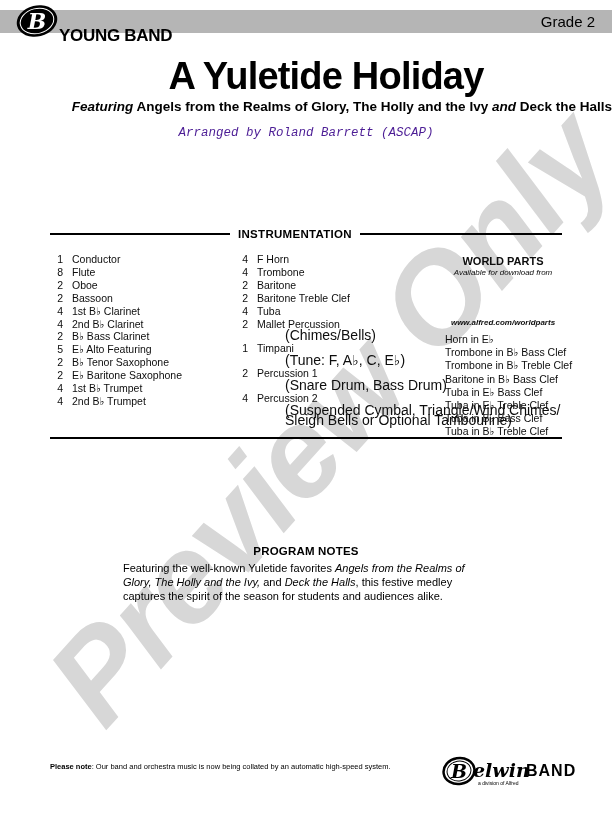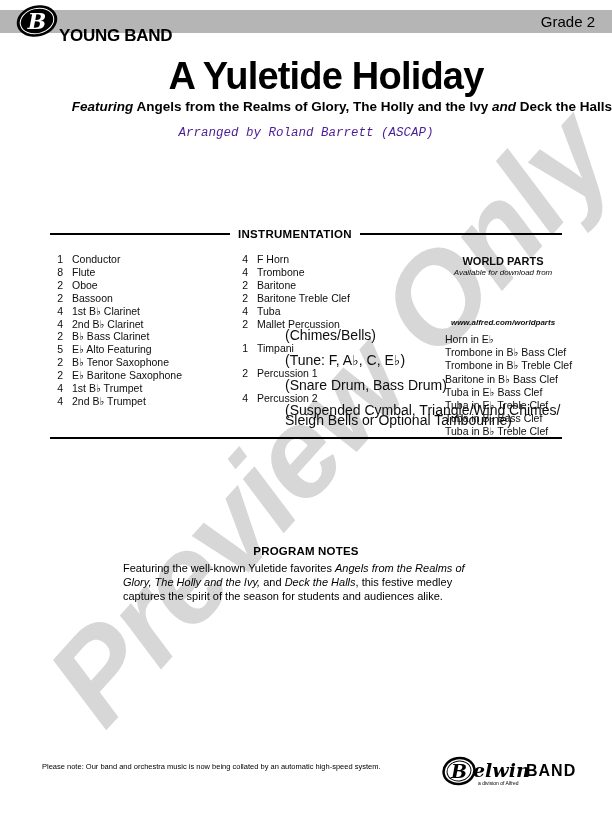--- a/index.html
+++ b/index.html
@@ -98,21 +98,21 @@
   .pn-text{
     position:absolute;top:561px;left:123px;width:366px;
     font-size:11px;line-height:14px;color:#000;text-align:left;
   }
   .pn-text .it{font-style:italic;}
   
   .foot-note{
     position:absolute;left:42px;top:762px;
     font-size:7.5px;line-height:10px;color:#000;
   }
-  .foot-note .bold{font-weight:normal;}
+  .foot-note .bold{font-weight:bold;margin-left:8px;}
   .belwin{position:absolute;right:30px;top:755px;}
 </style>
 </head>
 <body>
 
 <div class="page">
 
   <div class="watermark">Preview Only</div>
 
   <div class="content">

